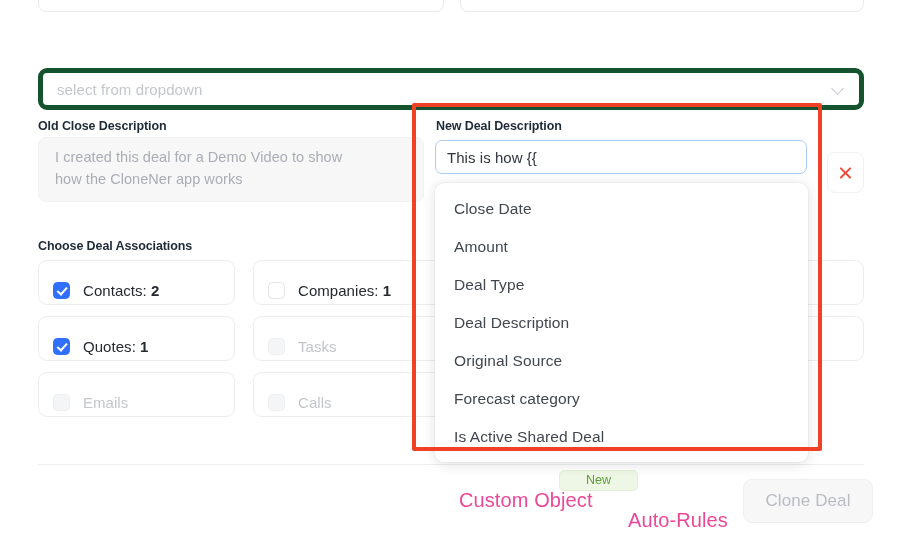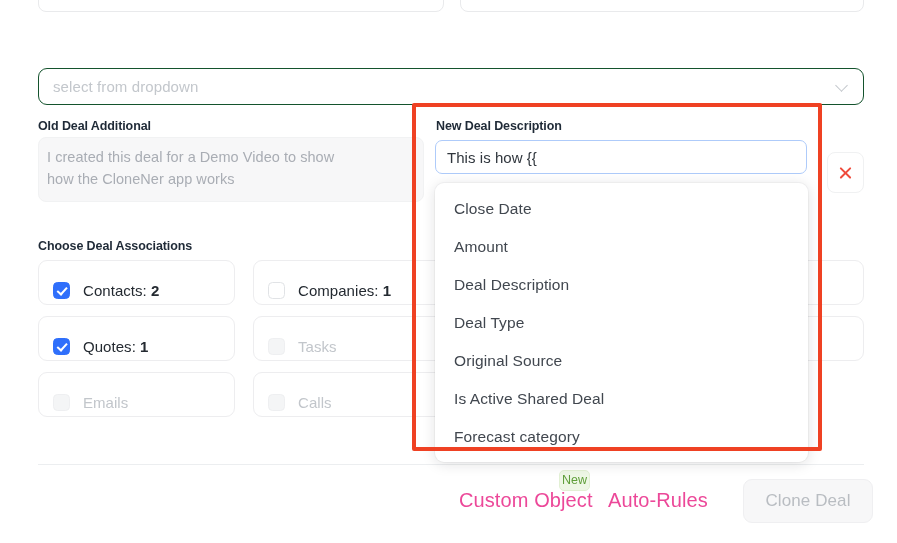--- a/index.html
+++ b/index.html
@@ -47,21 +47,21 @@
     left: 38px;
     top: 47px;
   }
 
   #additional-properties-select {
     position: absolute;
     left: 38px;
     top: 68px;
     width: 826px;
     height: 37px;
-    border: 1px solid #14532d;
+    border: 5px solid #14532d;
     border-radius: 9px;
     background: #ffffff;
     display: flex;
     align-items: center;
     padding: 16px 14px;
   }
   #additional-properties-select .ph {
     flex: 1;
     font-size: 15px;
     color: #c3c7cc;
@@ -91,21 +91,21 @@
   }
   #old-deal-description-box {
     position: absolute;
     left: 38px;
     top: 137px;
     width: 386px;
     height: 65px;
     background: #f7f7f8;
     border: 1px solid #f1f2f3;
     border-radius: 8px;
-    padding: 8px 8px;
+    padding: 8px 16px;
   }
   #old-deal-description-text {
     font-size: 14.5px;
     line-height: 22px;
     color: #a9adb4;
     letter-spacing: 0.05px;
     white-space: pre-line;
   }
 
   
@@ -188,40 +188,40 @@
     top: 465px;
     width: 826px;
     height: 78px;
     background: #ffffff;
   }
 
   #new-badge {
     position: absolute;
     left: 521px;
     top: 5px;
-    padding: 2px 2px 3px;
+    padding: 2px 26px 3px;
     background: #eef7e6;
     border: 1px solid #e2f0d4;
     border-radius: 5px;
     font-size: 12.5px;
     color: #5f9e3a;
     line-height: 14px;
   }
 
   .footer-link {
     position: absolute;
     top: 24px;
     font-size: 20px;
     color: #ec4899;
     letter-spacing: 0.1px;
     white-space: nowrap;
     cursor: pointer;
   }
   #link-custom-object { left: 421px; }
-  #link-auto-rules    { left: 570px; }
+  #link-auto-rules    { left: 590px; margin-top: 20px; }
 
   #clone-deal-button {
     position: absolute;
     left: 705px;
     top: 14px;
     width: 130px;
     height: 44px;
     border: 1px solid #efeff1;
     border-radius: 9px;
     background: #f7f7f8;
@@ -339,21 +339,21 @@
 
   <div class="top-stub" id="top-stub-left"></div>
   <div class="top-stub" id="top-stub-right"></div>
 
 
   <div id="additional-properties-select">
     <span class="ph">select from dropdown</span>
     <span class="chev"></span>
   </div>
 
-  <div class="field-label" id="old-deal-description-label">Old Deal Additional</div>
+  <div class="field-label" id="old-deal-description-label">Old Close Description</div>
 
   <div id="old-deal-description-box">
     <div id="old-deal-description-text">I created this deal for a Demo Video to show
 how the CloneNer app works</div>
   </div>
 
   <div class="field-label" id="deal-associations-label">Choose Deal Associations</div>
 
   <div id="assoc-grid">
       <div class="assoc-item checked">
@@ -409,21 +409,21 @@
 
   <input id="new-deal-description-input" type="text" value="This is how {{" style="">
 
   <div id="remove-field-button">
     <span class="x-glyph"></span>
   </div>
 
   <div id="token-dropdown">
       <div class="token-option">Close Date</div>
       <div class="token-option">Amount</div>
+      <div class="token-option">Deal Type</div>
       <div class="token-option">Deal Description</div>
-      <div class="token-option">Deal Type</div>
       <div class="token-option">Original Source</div>
+      <div class="token-option">Forecast category</div>
       <div class="token-option">Is Active Shared Deal</div>
-      <div class="token-option">Forecast category</div>
     </div>
 
   <div id="annotation-rect"></div>
 </div>
 
 </body></html>

